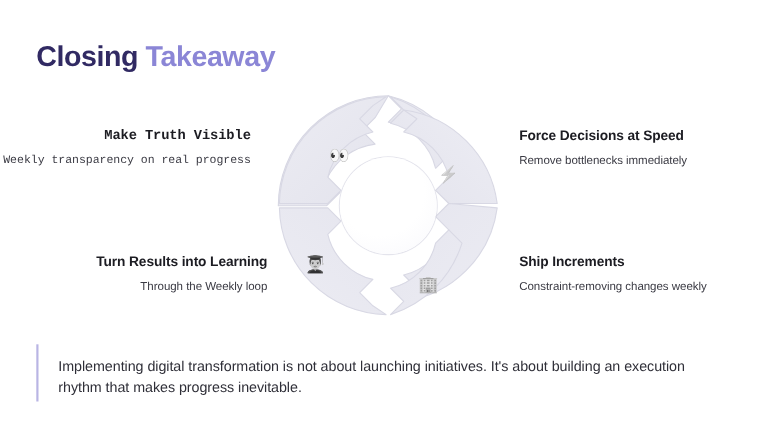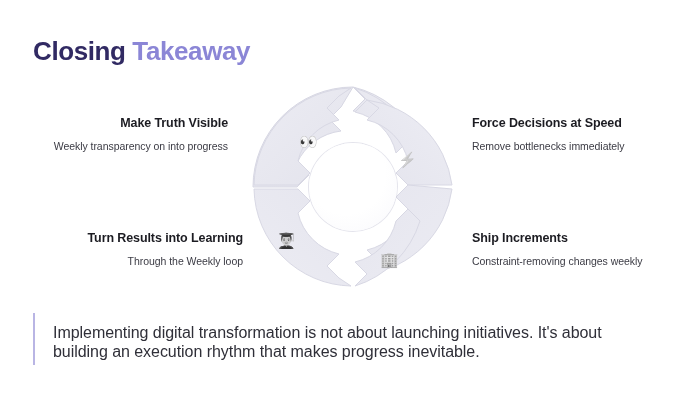--- a/index.html
+++ b/index.html
@@ -100,41 +100,41 @@
     font-size: 10.5px;
     font-weight: 400;
     color: #3b3b44;
     line-height: 15px;
     letter-spacing: -0.05px;
     white-space: nowrap;
   }
   .quad.left  { text-align: right; left: 0px; }
   .quad.right { text-align: left;  left: 472px; }
 
-  .quad.q-tl { top: 115px; }
+  .quad.q-tl { top: 115px; font-family: Liberation Mono, monospace; }
   .quad.q-tr { top: 115px; }
   .quad.q-bl { top: 230px; margin-left: 15px; }
   .quad.q-br { top: 230px; }
 
   .quad.left .q-title,
   .quad.left .q-desc { padding-right: 2px; }
 
   
   .footer {
     position: absolute;
     left: 33px;
     top: 313px;
     width: 620px;
     padding-left: 18px;
     box-sizing: border-box;
     border-left: 2.5px solid #b9b5e4;
     min-height: 52px;
   }
   .footer .f-text {
-    font-size: 16px;
+    font-size: 13px;
     font-weight: 400;
     color: #2f2f38;
     line-height: 19px;
     letter-spacing: -0.05px;
     padding-top: 10px;
   }
 </style>
 </head>
 <body>
 
@@ -277,21 +277,21 @@
     <div class="hub"></div>
 
     <div class="seg-icon ic-visible">👀</div>
     <div class="seg-icon ic-speed">⚡</div>
     <div class="seg-icon ic-ship">🏢</div>
     <div class="seg-icon ic-learning">👨‍🎓</div>
   </div>
 
   <div class="quad left q-tl">
     <div class="q-title">Make Truth Visible</div>
-    <div class="q-desc">Weekly transparency on into progress</div>
+    <div class="q-desc">Weekly transparency on real progress</div>
   </div>
 
   <div class="quad right q-tr">
     <div class="q-title">Force Decisions at Speed</div>
     <div class="q-desc">Remove bottlenecks immediately</div>
   </div>
 
   <div class="quad left q-bl">
     <div class="q-title">Turn Results into Learning</div>
     <div class="q-desc">Through the Weekly loop</div>

